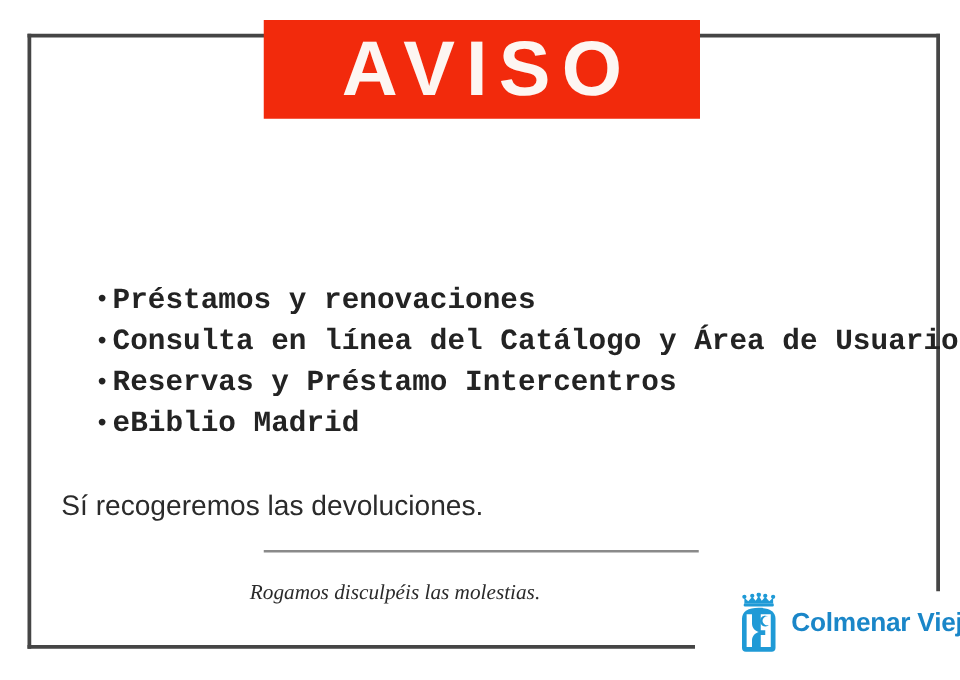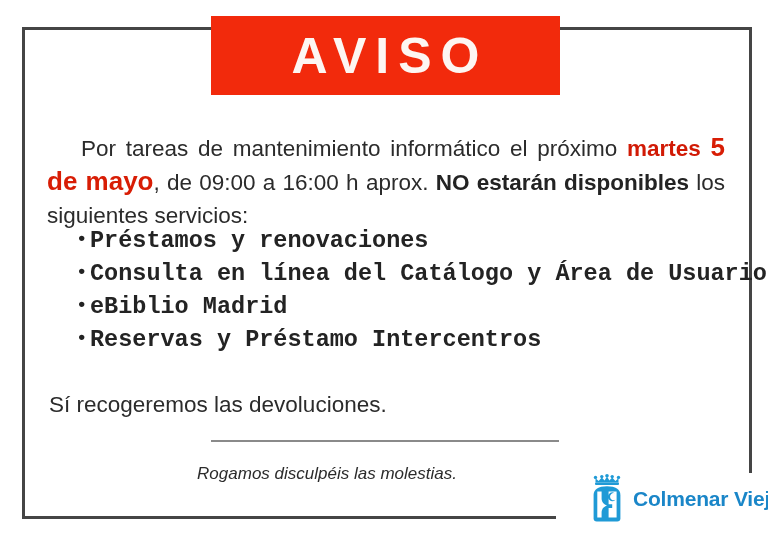--- a/index.html
+++ b/index.html
@@ -63,21 +63,21 @@
     width: 349px;
     height: 79px;
     background: #f22a0c;
     display: flex;
     align-items: center;
     justify-content: center;
     z-index: 5;
   }
   .banner-text {
     color: #fdf6f2;
-    font-size: 50px;
+    font-size: 62px;
     font-weight: bold;
     letter-spacing: 9px;
     line-height: 1;
     text-indent: 9px;
     font-family: "Liberation Sans", "DejaVu Sans", sans-serif;
   }
 
   
   .intro {
     position: absolute;
@@ -151,28 +151,28 @@
     left: 211px;
     top: 440px;
     width: 348px;
     height: 2px;
     background: #8a8a8a;
   }
 
   
   .apology {
     position: absolute;
-    left: 11px;
+    left: 0;
     top: 464px;
     width: 632px;
     text-align: center;
     font-size: 17px;
     font-style: italic;
     color: #2b2b2b;
-    font-family: Liberation Sans, sans-serif;
+    font-family: Liberation Serif, serif;
   }
 
   
   .logo {
     position: absolute;
     left: 588px;
     top: 474px;
     display: flex;
     align-items: center;
     gap: 7px;
@@ -199,29 +199,26 @@
 
   <div class="frame-top"></div>
   <div class="frame-left"></div>
   <div class="frame-right"></div>
   <div class="frame-bottom"></div>
 
   <div class="banner">
     <span class="banner-text">AVISO</span>
   </div>
 
-  <p class="intro">
-    <span>Por tareas de mantenimiento informático el próximo </span><span class="red-small">martes </span><span class="red-big">5 de mayo</span><span>, de 09:00 a 16:00 h aprox. </span><span class="bold">NO estarán disponibles</span><span> los siguientes servicios:</span>
-  </p>
 
   <ul class="services">
     <li>Préstamos y  renovaciones</li>
     <li>Consulta en línea del Catálogo y Área de Usuario</li>
+    <li>Reservas y Préstamo Intercentros</li>
     <li>eBiblio Madrid</li>
-    <li>Reservas y Préstamo Intercentros</li>
   </ul>
 
   <div class="closing">Sí recogeremos las devoluciones.</div>
 
   <div class="separator"></div>
 
   <div class="apology">Rogamos disculpéis las molestias.</div>
 
   <div class="logo">
     <svg class="logo-mark" viewBox="0 0 38 50">

